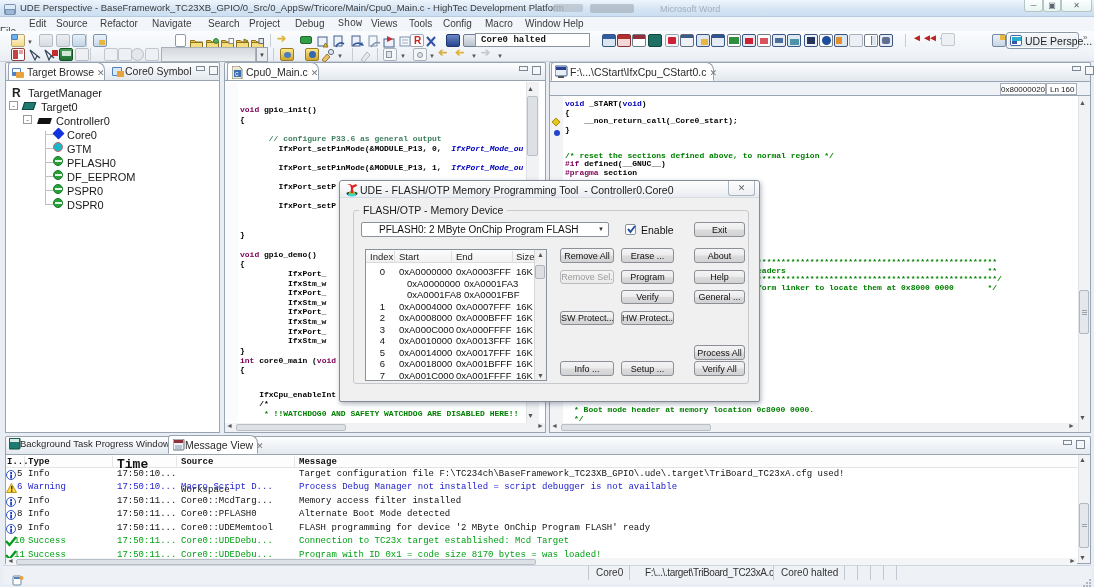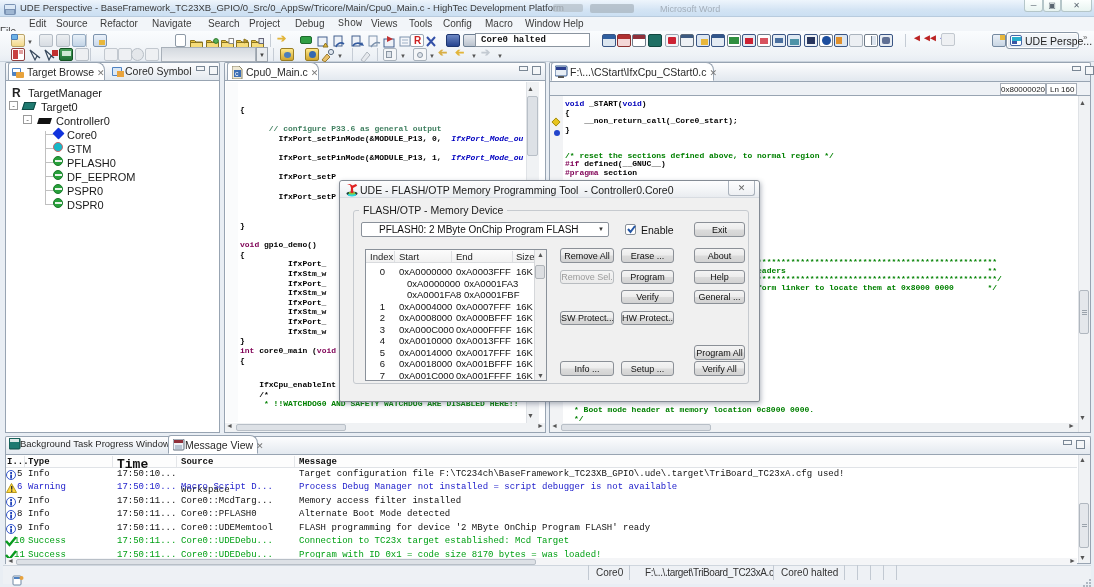--- a/index.html
+++ b/index.html
@@ -372,20 +372,21 @@
     <span class="ttxt">Cpu0_Main.c <i style="font-style:normal;color:#777;font-size:9px;">✕</i></span>
   </div>
   <div class="minmax" style="left:519px;">
       <i style="left:0;height:5px;"></i>
       <i style="left:13px;"></i>
     </div>
   <div class="panel" style="left:224px;top:18px;width:322px;height:353px;"></div>
   <div class="abs" style="left:226px;top:20px;width:12px;height:340px;background:#fafbfc;"></div>
 
   <div class="abs mono" style="left:240px;top:43px;width:286px;height:328px;overflow:hidden;font-size:8px;line-height:9.64px;color:#000;font-weight:bold;">
+<div><span class="kw">void</span> <b>gpio_init</b>()</div>
 <div>{</div>
 <div>&nbsp;</div>
 <div>      <span class="cm">// configure P33.6 as general output</span></div>
 <div>        IfxPort_setPinMode(&amp;MODULE_P13, 0,  <span class="blu">IfxPort_Mode_ou</span></div>
 <div>&nbsp;</div>
 <div>        IfxPort_setPinMode(&amp;MODULE_P13, 1,  <span class="blu">IfxPort_Mode_ou</span></div>
 <div>&nbsp;</div>
 <div>        IfxPort_setP</div>
 <div>&nbsp;</div>
 <div>        IfxPort_setP</div>
@@ -581,21 +582,21 @@
   <div class="btn7" style="left:220px;top:67px;width:54px;height:15px;line-height:14px;">Remove All</div>
   <div class="btn7" style="left:281px;top:67px;width:53px;height:15px;line-height:14px;">Erase ...</div>
   <div class="btn7" style="left:354px;top:67px;width:51px;height:15px;line-height:14px;">About</div>
   <div class="btn7 dis" style="left:220px;top:89px;width:54px;height:14px;line-height:13px;">Remove Sel.</div>
   <div class="btn7" style="left:281px;top:89px;width:53px;height:14px;line-height:13px;">Program</div>
   <div class="btn7" style="left:354px;top:89px;width:51px;height:14px;line-height:13px;">Help</div>
   <div class="btn7" style="left:281px;top:109px;width:53px;height:14px;line-height:13px;">Verify</div>
   <div class="btn7" style="left:354px;top:109px;width:51px;height:14px;line-height:13px;">General ...</div>
   <div class="btn7" style="left:220px;top:130px;width:54px;height:14px;line-height:13px;">SW Protect...</div>
   <div class="btn7" style="left:281px;top:130px;width:53px;height:14px;line-height:13px;">HW Protect...</div>
-  <div class="btn7" style="left:354px;top:164px;width:51px;height:15px;line-height:14px;">Program All</div>
+  <div class="btn7" style="left:354px;top:164px;width:51px;height:15px;line-height:14px;">Process All</div>
   <div class="btn7" style="left:220px;top:180px;width:54px;height:15px;line-height:14px;">Info ...</div>
   <div class="btn7" style="left:281px;top:180px;width:53px;height:15px;line-height:14px;">Setup ...</div>
   <div class="btn7" style="left:354px;top:180px;width:51px;height:15px;line-height:14px;">Verify All</div>
 </div>
 
 <div id="bottomarea" class="abs" style="left:0;top:435px;width:1094px;height:130px;">
   <div class="tabbar" style="left:5px;top:1px;width:1086px;"></div>
   <div class="tab" style="left:6px;width:165px;">
     <svg style="position:absolute;left:3px;top:3px;" width="13" height="12">
         <rect x="0" y="0" width="11" height="11" rx="1" fill="#1f7a70" stroke="#0f4a44"></rect>

